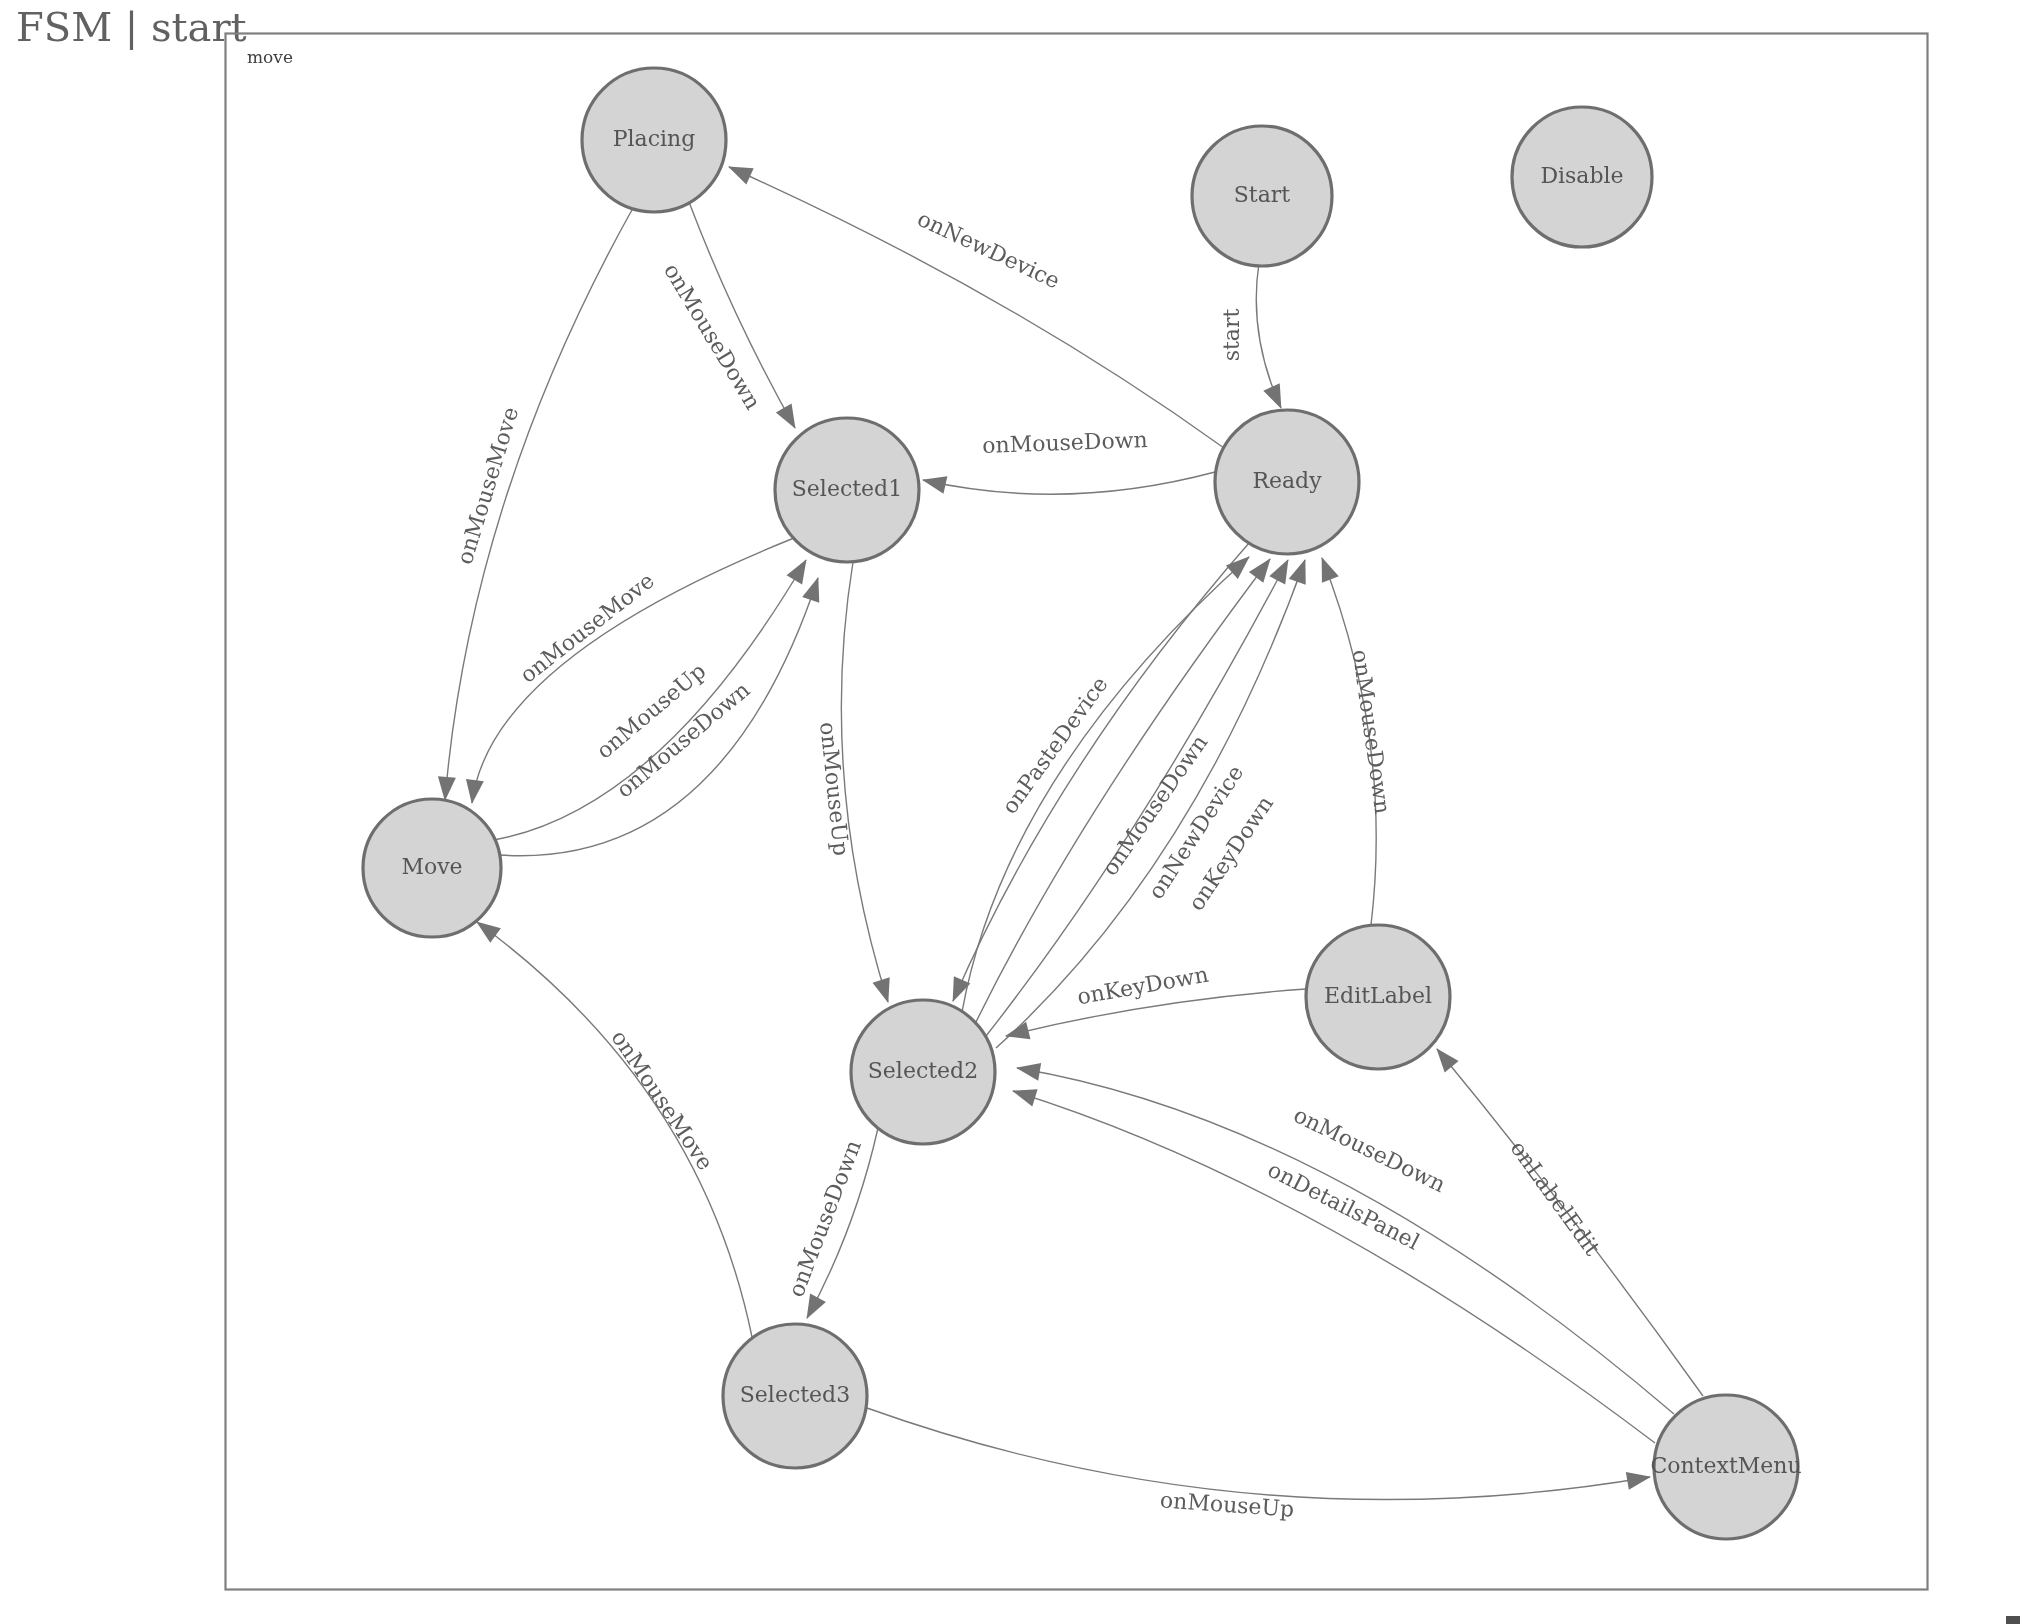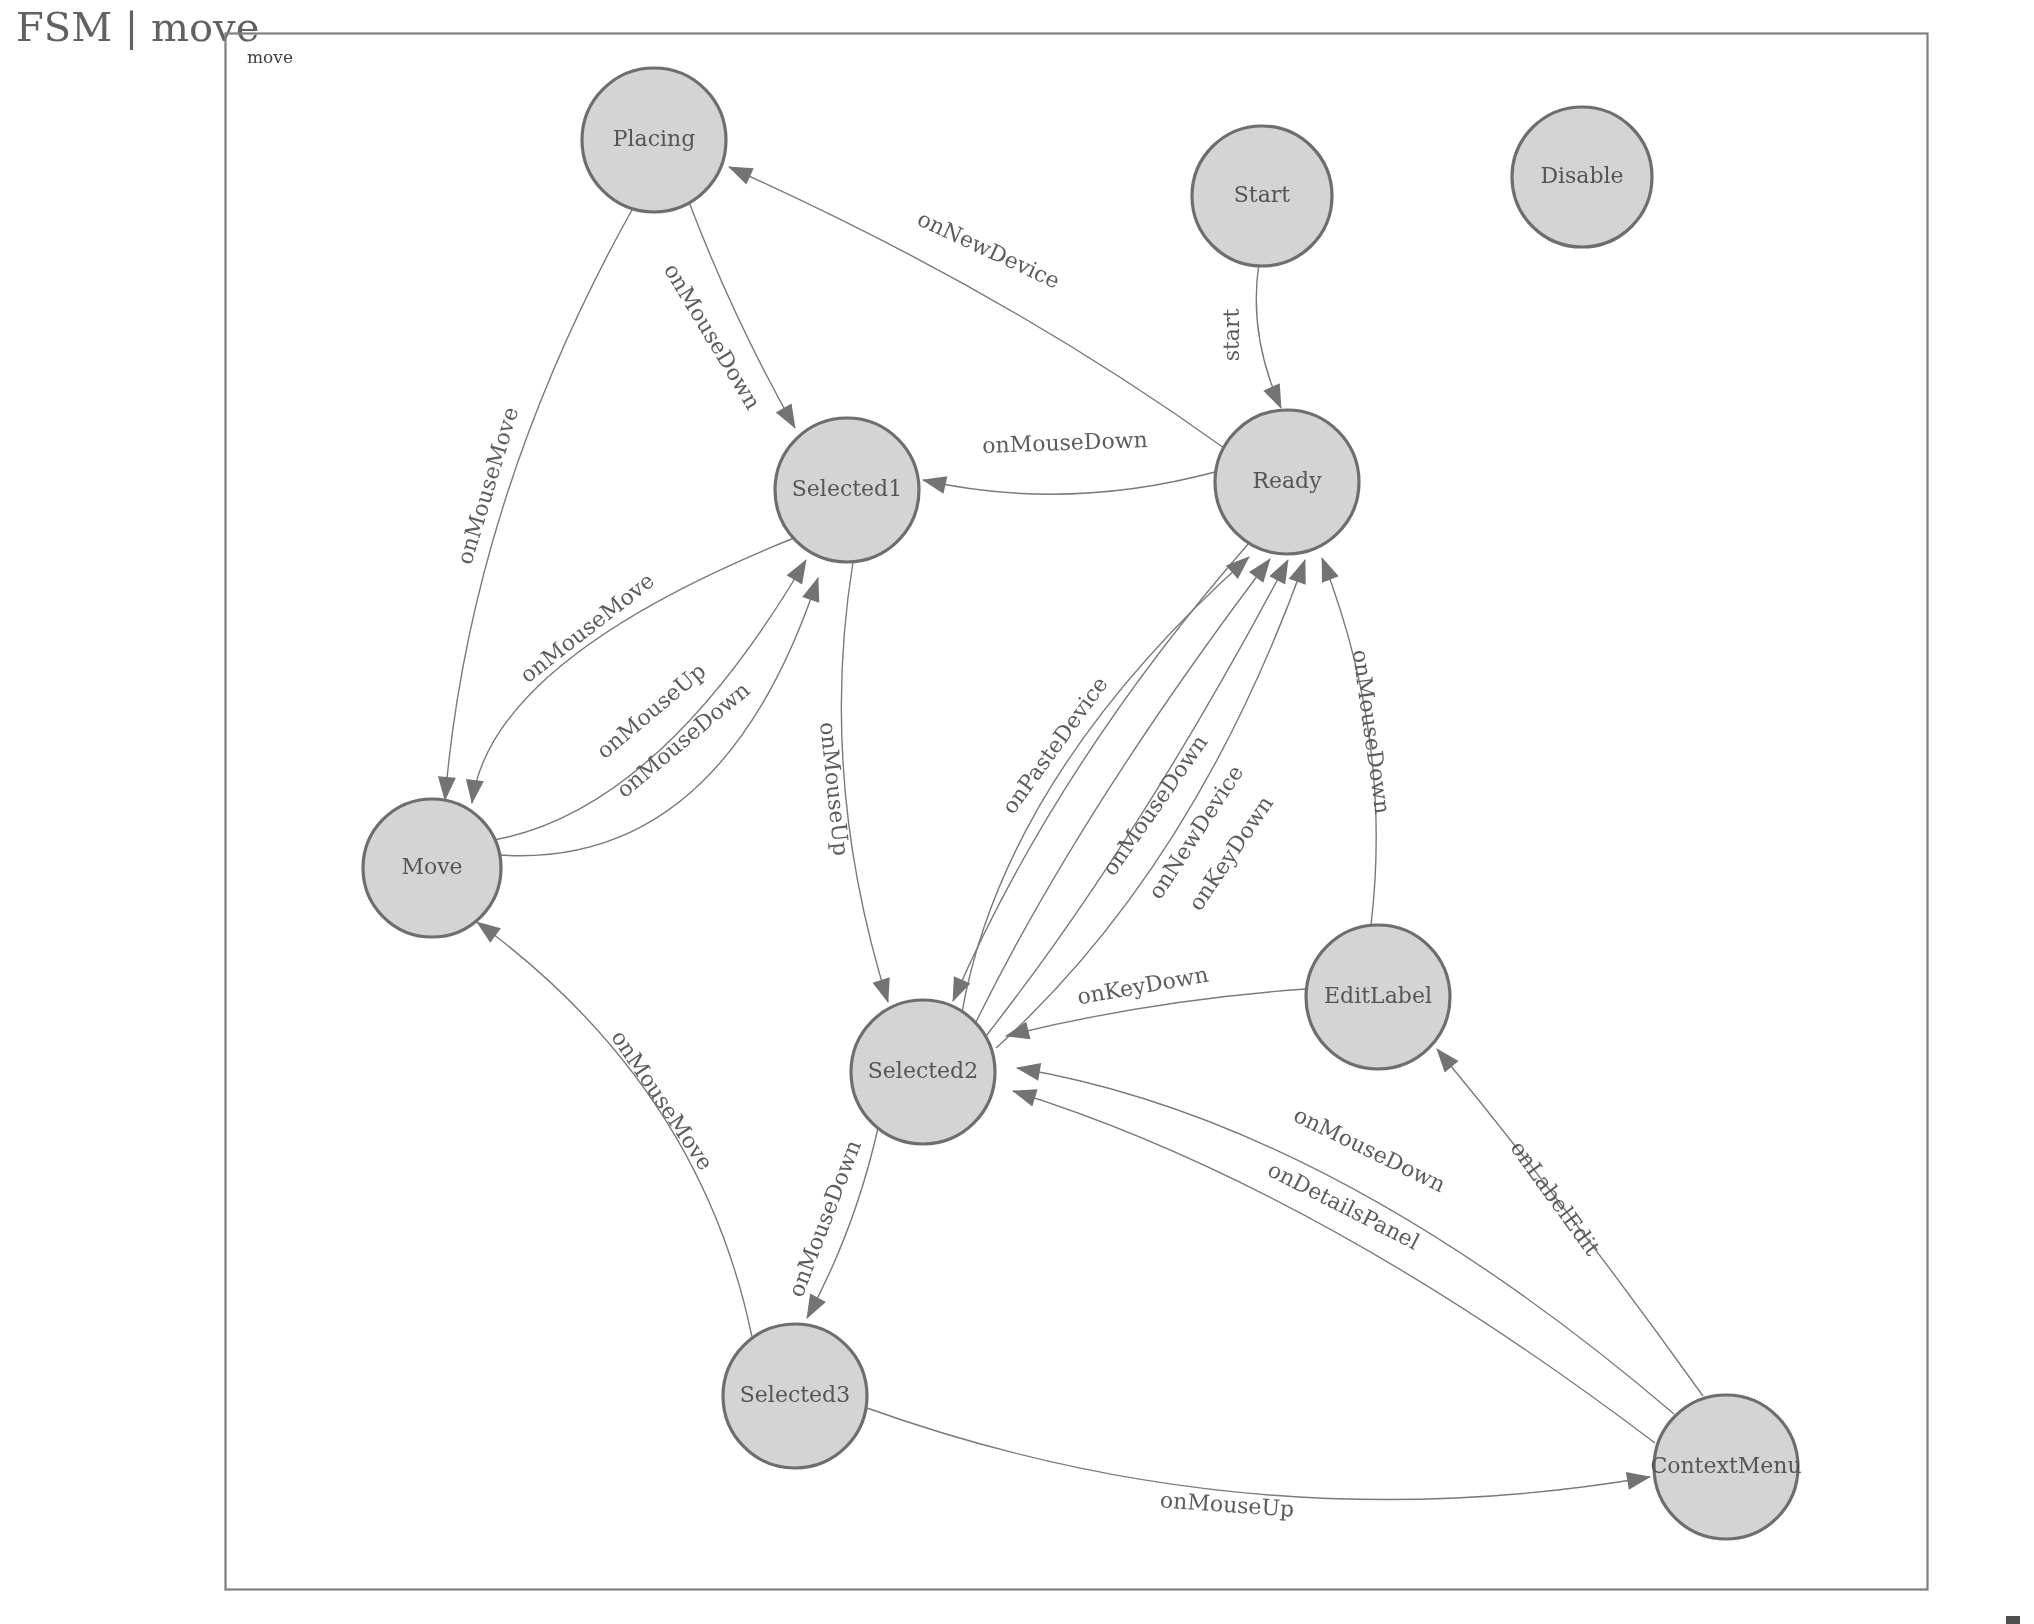--- a/index.html
+++ b/index.html
@@ -12,21 +12,21 @@
   .frame-label{font-size:17px;fill:#3f3f3f;}
   .edge{fill:none;stroke:#7a7a7a;stroke-width:1.4px;}
   .edge-label{font-size:22px;fill:#5c5c5c;text-anchor:middle;dominant-baseline:middle;}
   .node{fill:#d4d4d4;stroke:#6e6e6e;stroke-width:3.2px;}
   .node-label{font-size:22px;fill:#555555;text-anchor:middle;dominant-baseline:middle;}
   .scroll-corner{position:absolute;left:2006px;top:1616px;width:14px;height:8px;background:#4f4f4f;}
 </style>
 </head>
 <body>
 
-<h1 class="page-title">FSM | move</h1>
+<h1 class="page-title">FSM | start</h1>
 
 <svg id="fsm-svg" width="2034" height="1624" viewBox="0 0 2034 1624">
   <defs>
     <marker id="arrowhead" markerUnits="userSpaceOnUse" markerWidth="26" markerHeight="20" refX="24" refY="10" orient="auto">
       <path d="M1,1 L25,10 L1,19 Z" fill="#737373"></path>
     </marker>
   </defs>
 
   <rect class="frame-rect" x="225.5" y="33.5" width="1702" height="1556"></rect>
   <text class="frame-label" x="247" y="63">move</text>

